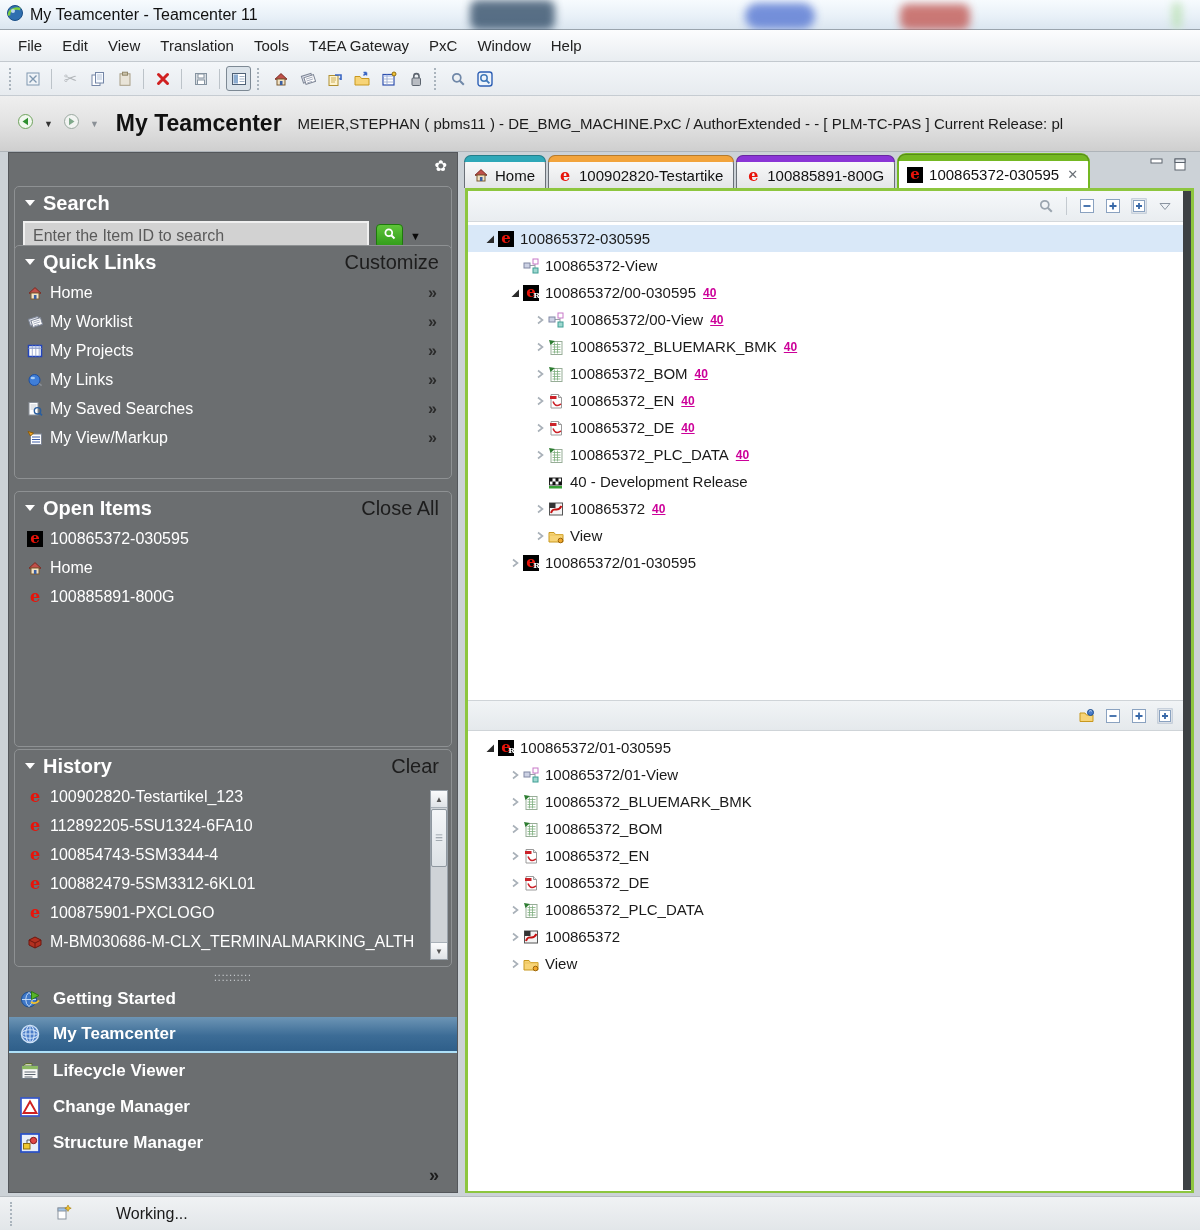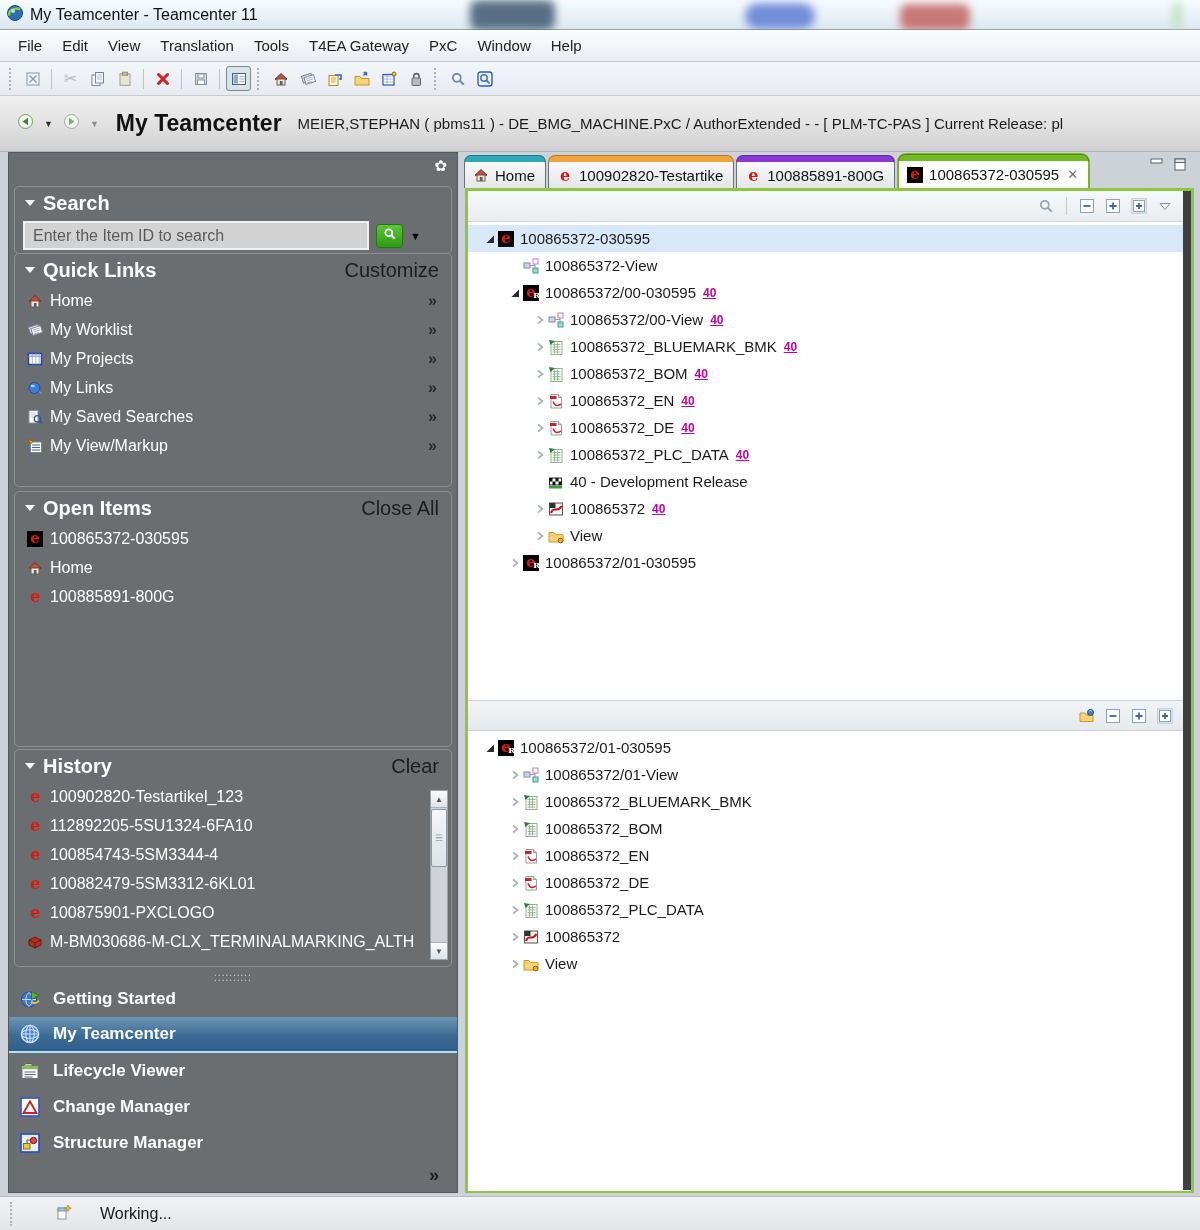--- a/index.html
+++ b/index.html
@@ -110,21 +110,21 @@
   .texp { width:15px; display:flex; align-items:center; justify-content:center; flex:none; }
   .ticon { width:18px; display:flex; align-items:center; justify-content:center; flex:none; margin-right:5px; }
   .tlabel { color:#1a1a1a; }
   .tstatus { font-weight:bold; margin-left:7px; font-size:12px;text-decoration:underline; }
   
   .statusbar { position:absolute; left:0; top:1196px; width:1200px; height:34px;
     background:linear-gradient(180deg,#f0f2f4,#e2e6e9); border-top:1px solid #b6bcc1;
     display:flex; align-items:center; }
   .statusbar .grip { width:6px; height:24px; border-left:2px dotted #aab4bd; margin:0 8px 0 10px; }
   .status-ic { margin-left:30px; }
-  .status-text { margin-left:28px; font-size:16px; color:#1a1a1a; }
+  .status-text { margin-left:44px; font-size:16px; color:#1a1a1a; }
   .eb { display:inline-flex; width:16px; height:16px; background:#000; color:#e8140a;
     font-weight:bold; font-size:15px; line-height:15px; align-items:center; justify-content:center;
     font-family:"DejaVu Serif",serif; position:relative; }
   .eb i { position:absolute; right:-1px; bottom:-2px; font-style:normal; color:#fff; font-size:8px; font-weight:bold; }
   .er { display:inline-flex; width:16px; height:16px; color:#e8140a; font-weight:bold; font-size:16px;
     line-height:15px; align-items:center; justify-content:center; font-family:"DejaVu Serif",serif; }
   svg { display:block; }
 </style>
 </head>
 <body>
@@ -336,21 +336,21 @@
               <svg width="14" height="14" viewBox="0 0 14 14" xmlns="http://www.w3.org/2000/svg">
                 <circle cx="5.8" cy="5.8" r="3.4" fill="none" stroke="#fff" stroke-width="1.8"></circle>
                 <path d="M8.3 8.3 l3.2 3.2" stroke="#fff" stroke-width="2"></path>
               </svg>
             </span></span>
         </span>
       <span class="srch-caret">▼</span>
     </div>
   </div>
 
-  <div class="sb-section" style="top:100px;height:234px;">
+  <div class="sb-section" style="top:92px;height:234px;">
     <div class="sb-head">
       <span class="tri"></span>
       <span class="sb-title">Quick Links</span>
       <span class="sb-action">Customize</span>
     </div>
     <div id="quicklinks-list">
         <div class="sb-item">
           <span style="display: inline-flex; align-items: center; justify-content: center;">
             <svg width="16" height="16" viewBox="0 0 16 16" xmlns="http://www.w3.org/2000/svg">
               <path d="M2 8.2 L8 2.6 L14 8.2 Z" fill="#c0504a" stroke="#7c2a20"></path>

